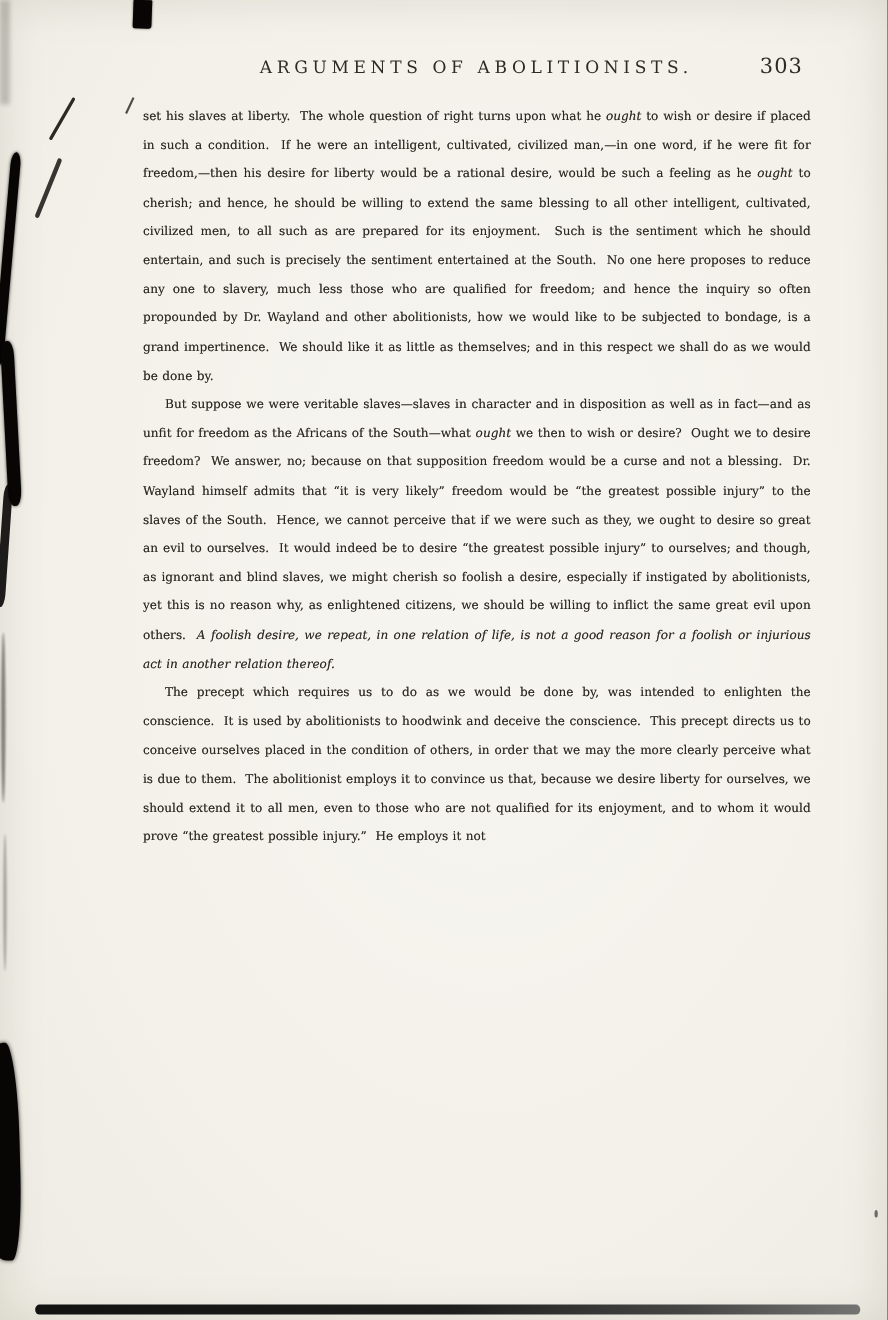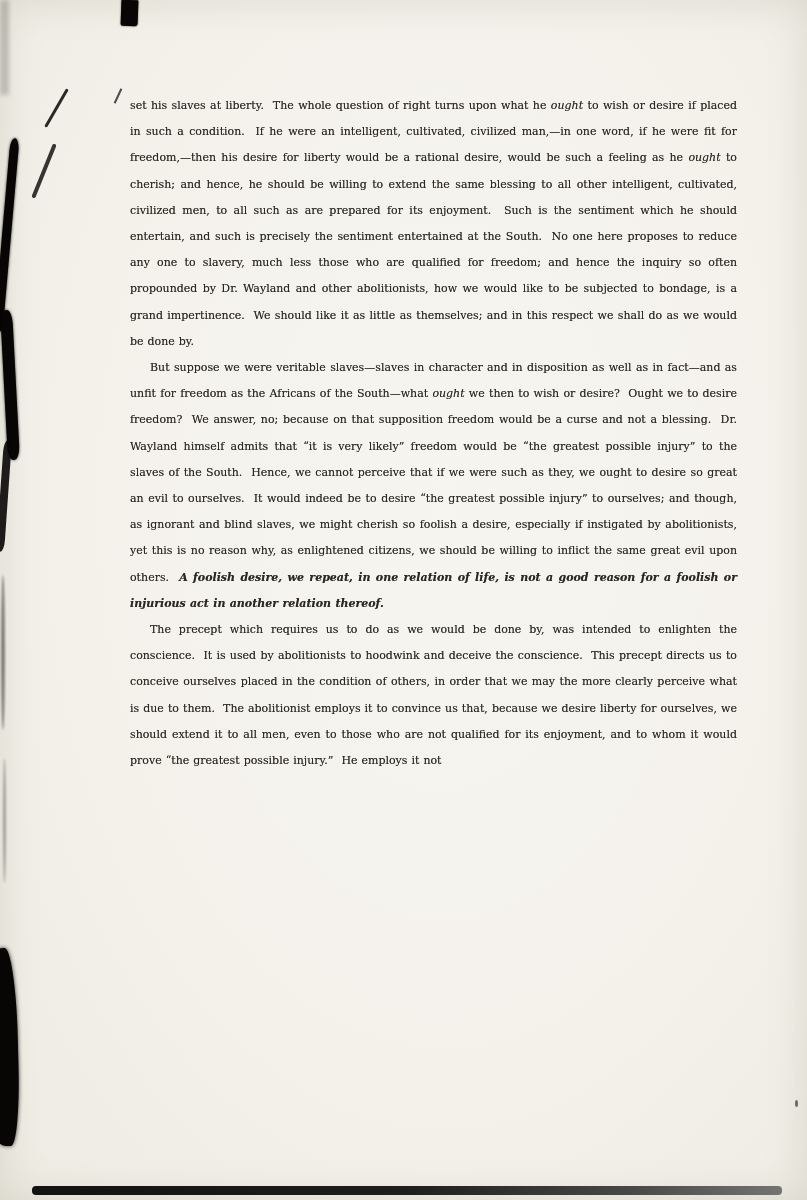--- a/index.html
+++ b/index.html
@@ -35,21 +35,21 @@
     position:absolute; top:93px; left:130px; width:607px;
     font-size:11px; line-height:26.2px;
     text-align:justify;
     word-spacing:0.5px;
     color:#2b2823;
     text-shadow:0 0 0.4px rgba(40,35,28,0.55);
   }
   .para { white-space:pre-wrap; text-indent:20px; }
   .para.first { text-indent:0; }
   .it { font-style:italic; }
-  .bd { font-weight:700; }
+  .bd { font-weight:400; }
 
   
   .artifact { position:absolute; background:#070604; }
   .a-topbar  { left:121px; top:0;    width:17px; height:26px; transform:rotate(2deg);  border-radius:1px 1px 3px 2px; box-shadow:0 0 2px rgba(0,0,0,.7); }
   .a-slash1  { left:55px;  top:86px;  width:3px;  height:44px; transform:rotate(30deg); border-radius:2px; opacity:.85; }
   .a-slash2  { left:42px;  top:142px; width:4px;  height:58px; transform:rotate(22deg); border-radius:2px; opacity:.8; }
   .a-slash3  { left:117px; top:88px;  width:2px;  height:16px; transform:rotate(25deg); opacity:.7; }
   .a-streak1 { left:2px;   top:138px; width:9px;  height:195px; border-radius:50% / 12px; transform:rotate(5deg);  box-shadow:0 0 3px rgba(0,0,0,.8); }
   .a-streak2 { left:4px;   top:310px; width:12px; height:150px; border-radius:45% / 14px; transform:rotate(-3deg); box-shadow:0 0 3px rgba(0,0,0,.8); }
   .a-streak3 { left:0;     top:440px; width:8px;  height:112px; border-radius:50% / 12px; transform:rotate(4deg);  opacity:.9; }
@@ -78,20 +78,24 @@
     <div class="artifact a-streak1"></div>
     <div class="artifact a-streak2"></div>
     <div class="artifact a-streak3"></div>
     <div class="artifact a-faint1"></div>
     <div class="artifact a-faint2"></div>
     <div class="artifact a-blob"></div>
     <div class="artifact a-dot"></div>
     <div class="artifact a-bottom"></div>
   </div>
 
+  <div class="header">
+    <span class="running-head">ARGUMENTS OF ABOLITIONISTS.</span>
+    <span class="page-number">303</span>
+  </div>
 
   <div class="body-text">
     <p class="para first"><span>set his slaves at liberty.  The whole question of right turns upon what he </span><span class="it">ought</span><span> to wish or desire if placed in such a condition.  If he were an intelligent, cultivated, civilized man,—in one word, if he were fit for freedom,—then his desire for liberty would be a rational desire, would be such a feeling as he </span><span class="it">ought</span><span> to cherish; and hence, he should be willing to extend the same blessing to all other intelligent, cultivated, civilized men, to all such as are prepared for its enjoyment.  Such is the sentiment which he should entertain, and such is precisely the sentiment entertained at the South.  No one here proposes to reduce any one to slavery, much less those who are qualified for freedom; and hence the inquiry so often propounded by Dr. Wayland and other abolitionists, how we would like to be subjected to bondage, is a grand impertinence.  We should like it as little as themselves; and in this respect we shall do as we would be done by.</span></p>
     <p class="para"><span>But suppose we were veritable slaves—slaves in character and in disposition as well as in fact—and as unfit for freedom as the Africans of the South—what </span><span class="it">ought</span><span> we then to wish or desire?  Ought we to desire freedom?  We answer, no; because on that supposition freedom would be a curse and not a blessing.  Dr. Wayland himself admits that “it is very likely” freedom would be “the greatest possible injury” to the slaves of the South.  Hence, we cannot perceive that if we were such as they, we ought to desire so great an evil to ourselves.  It would indeed be to desire “the greatest possible injury” to ourselves; and though, as ignorant and blind slaves, we might cherish so foolish a desire, especially if instigated by abolitionists, yet this is no reason why, as enlightened citizens, we should be willing to inflict the same great evil upon others.  </span><span class="it bd">A foolish desire, we repeat, in one relation of life, is not a good reason for a foolish or injurious act in another relation thereof.</span></p>
     <p class="para"><span>The precept which requires us to do as we would be done by, was intended to enlighten the conscience.  It is used by abolitionists to hoodwink and deceive the conscience.  This precept directs us to conceive ourselves placed in the condition of others, in order that we may the more clearly perceive what is due to them.  The abolitionist employs it to convince us that, because we desire liberty for ourselves, we should extend it to all men, even to those who are not qualified for its enjoyment, and to whom it would prove “the greatest possible injury.”  He employs it not</span></p>
   </div>
 
 </div>
 
 </body></html>

